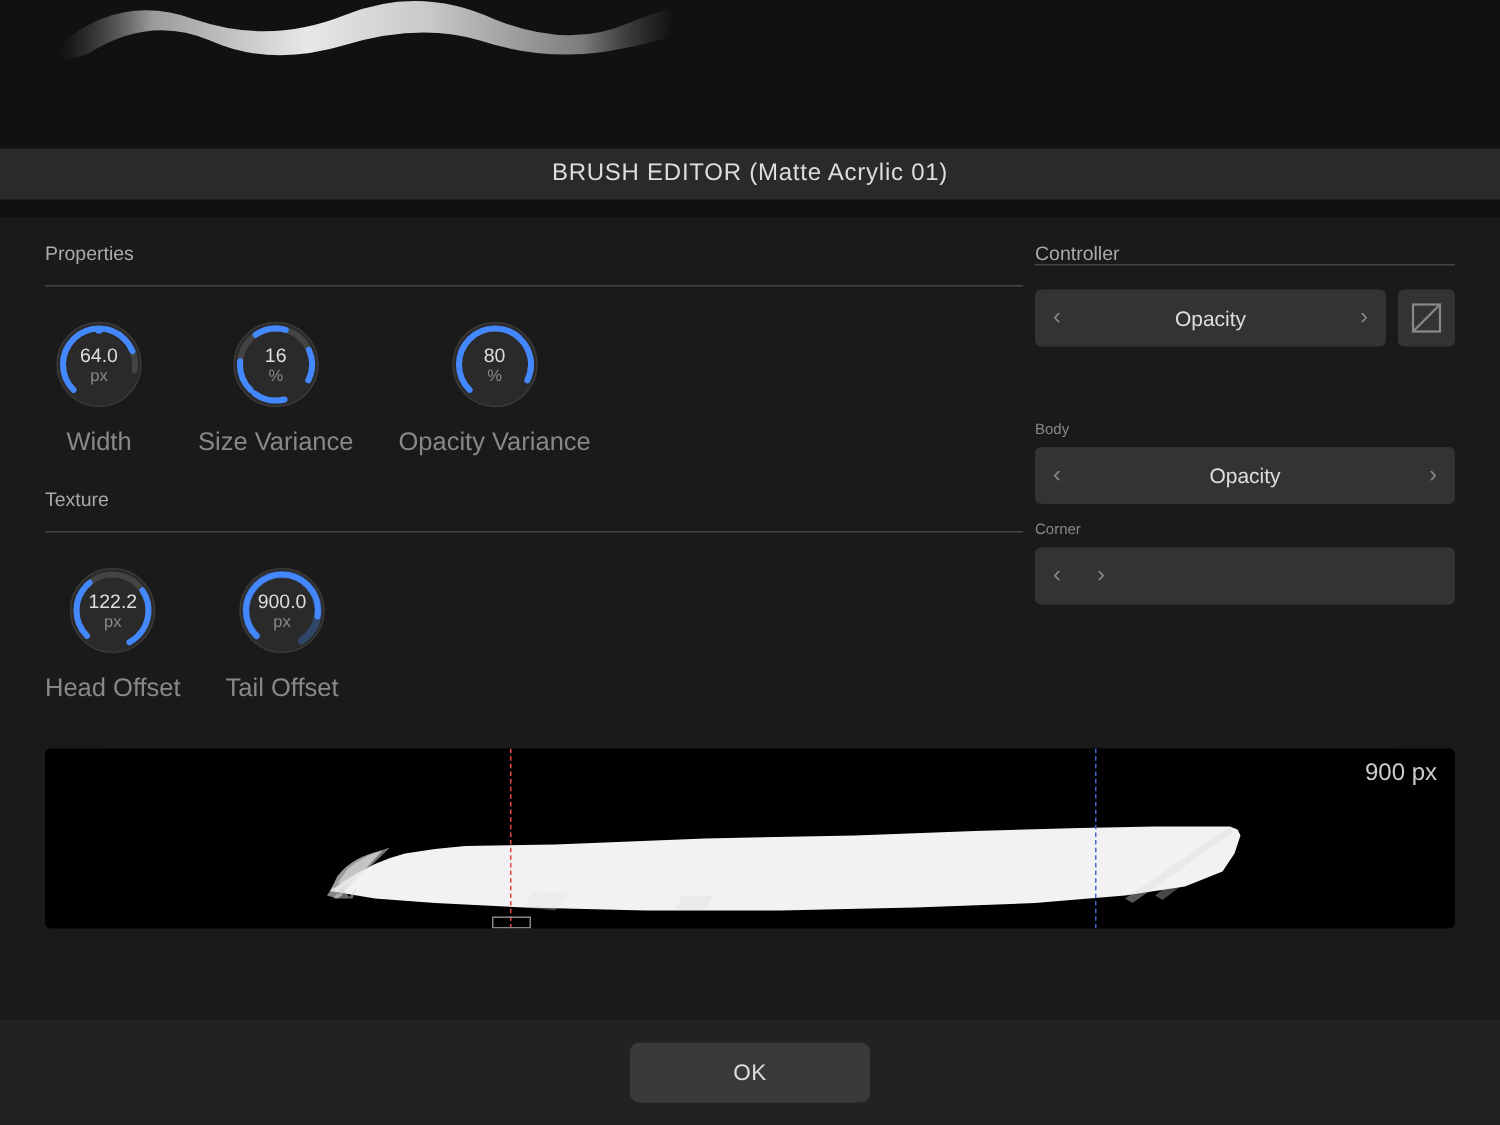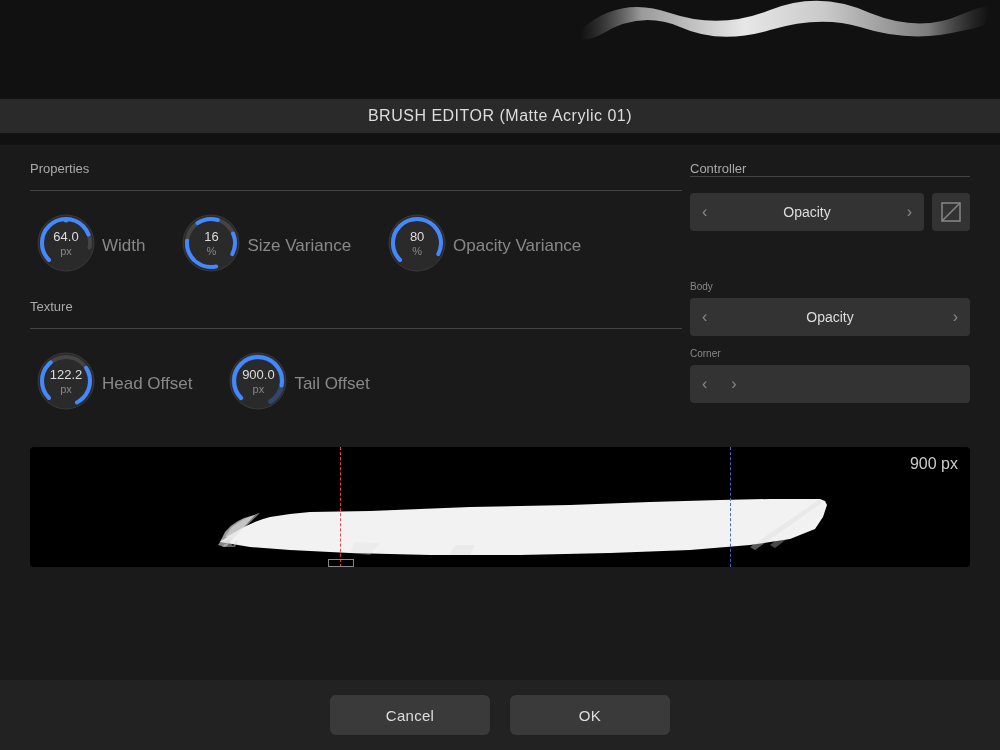--- a/index.html
+++ b/index.html
@@ -12,21 +12,21 @@
       overflow: hidden;
       position: relative;
     }
 
     
     .header-area {
       background: #111;
       height: 145px;
       display: flex;
       flex-direction: column;
-      align-items: flex-end;
+      align-items: flex-start;
       justify-content: flex-end;
       padding-bottom: 12px;
       gap: 36px;
     }
 
     .brush-stroke-container {
       width: 460px;
       height: 80px;
       margin-bottom: 8px;
       display: flex;
@@ -70,21 +70,21 @@
     }
 
     .knobs-row {
       display: flex;
       gap: 30px;
       margin-bottom: 20px;
     }
 
     .knob-container {
       display: flex;
-      flex-direction: row;
+      flex-direction: column;
       align-items: center;
     }
 
     .knob-wrapper {
       position: relative;
       width: 72px;
       height: 72px;
       cursor: pointer;
     }
 
@@ -442,15 +442,14 @@
   <div class="red-line"></div>
   
   
   <div style="position:absolute; top:0; left:700px; width:1px; height:100%; border-left:1px dashed #4466cc;"></div>
   
   
   <div style="position:absolute; bottom:0; left:298px; width:26px; height:8px; border:1px solid #888; background:transparent;"></div>
 </div>
 
 <div class="bottom-bar">
-  <button class="bottom-btn">Cancel</button>
   <button class="bottom-btn">OK</button>
 </div>
 
 </body></html>

